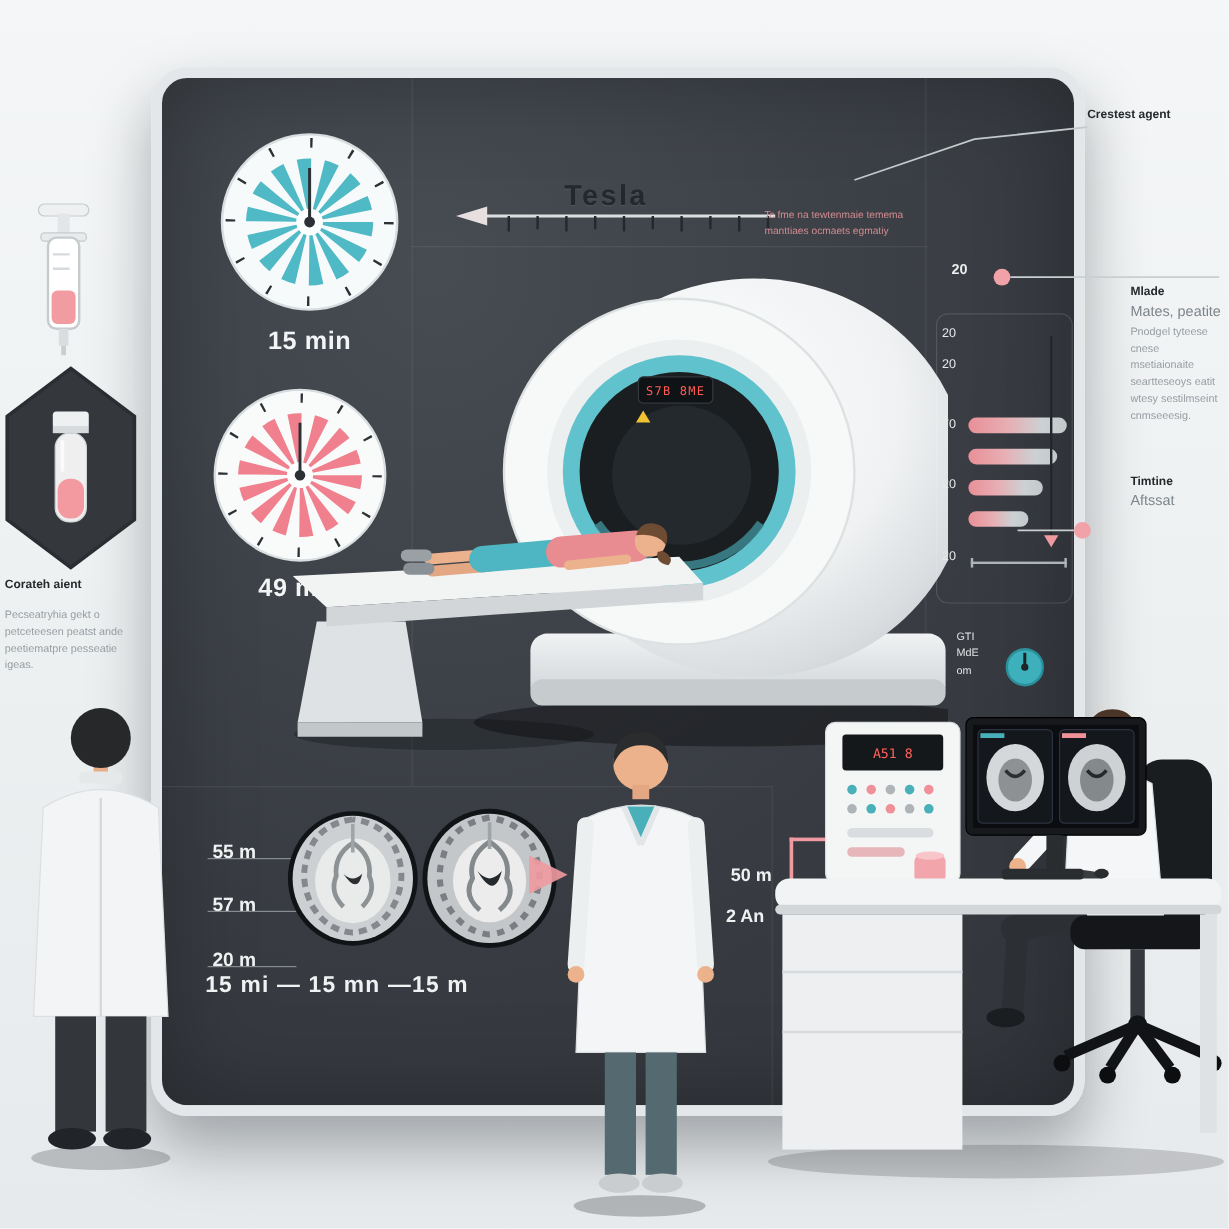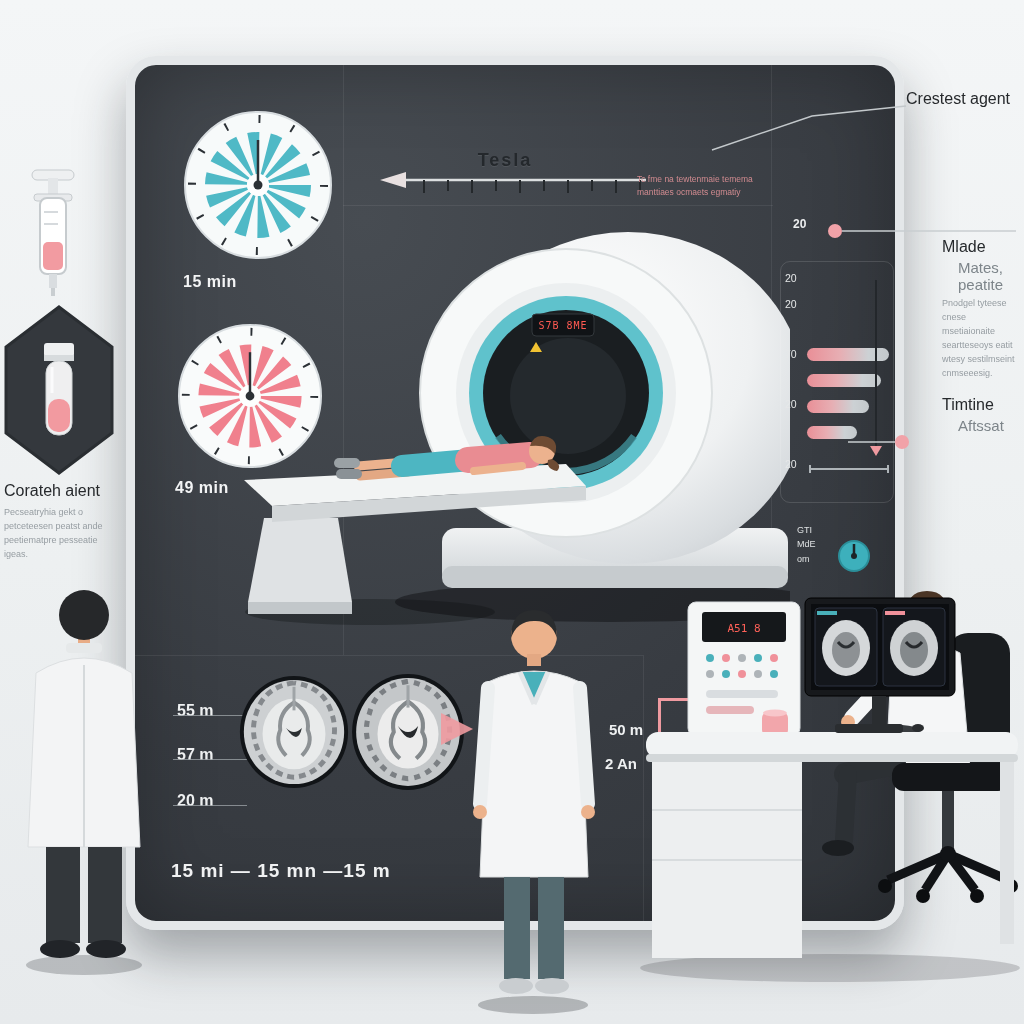--- a/index.html
+++ b/index.html
@@ -6,46 +6,46 @@
   body{font-family:"Liberation Sans", sans-serif;}
   .scene{position:relative;width:1024px;height:1024px;overflow:hidden;
     background:linear-gradient(180deg,#f4f6f7 0%,#edf0f1 55%,#e7eaec 100%);}
   .abs{position:absolute;}
   
   .panel{left:126px;top:56px;width:760px;height:856px;
     background:radial-gradient(120% 120% at 30% 18%,#474c52 0%,#383c42 55%,#2f3338 100%);
     border:9px solid #e4e7e9;border-radius:30px;
     box-shadow:0 26px 50px rgba(30,35,40,.35), inset 0 0 80px rgba(0,0,0,.28);}
   .divider{background:rgba(255,255,255,.07);}
-  .tesla{font-size:18px;font-weight:600;letter-spacing:2px;color:#24282c;
+  .tesla{font-size:24px;font-weight:600;letter-spacing:2px;color:#24282c;
     text-shadow:0 1px 0 rgba(255,255,255,.08);}
   .panel-note{width:152px;font-size:8.5px;line-height:1.55;color:#d18b90;margin-top:12px;}
-  .clock-label{width:150px;text-align:left;font-size:16px;font-weight:700;
+  .clock-label{width:150px;text-align:center;font-size:21px;font-weight:700;
     color:#f3f4f5;letter-spacing:.5px;}
   .chart-box{width:112px;height:240px;border:1px solid rgba(255,255,255,.13);border-radius:10px;}
   .chart-ylabel{font-size:10.5px;color:#e6e8e9;}
   .bar{height:13px;border-radius:7px;
     background:linear-gradient(90deg,#e98f97 0%,#e7aeb3 40%,#ccd1d4 75%,#c3c8cb 100%);}
   .vline{width:2px;background:#23272b;}
   .axis{height:2px;background:#aeb4b8;}
   .axis:before,.axis:after{content:"";position:absolute;top:-3px;width:2px;height:8px;background:#aeb4b8;}
   .axis:before{left:0}.axis:after{right:0}
   .arrow-down{width:0;height:0;border-left:6px solid transparent;border-right:6px solid transparent;
     border-top:10px solid #ef9aa0;}
   .arrow-right{width:0;height:0;border-top:16px solid transparent;border-bottom:16px solid transparent;
     border-left:32px solid #ef9aa0;opacity:.9;}
   .gauge-text{font-size:9px;line-height:1.6;color:#dfe2e3;}
   .trow{font-size:16px;font-weight:600;color:#eef0f1;margin-top:11px;}
   .tline{height:1px;background:#9aa0a4;opacity:.8;}
   .tfooter{font-size:19px;font-weight:600;color:#f0f1f2;letter-spacing:1px;white-space:nowrap;}
   .measure{font-size:15px;font-weight:600;color:#eef0f1;}
   .pinkline{background:#ef9aa0;}
   .dot-label{font-size:12px;font-weight:700;color:#eceeef;}
-  .note-title{font-size:16px;font-weight:400;color:#26292c;}
-  .note-sub{font-size:15px;color:#7d858a;margin-top:3px;margin-left:16px;}
+  .note-title{font-size:10px;font-weight:700;color:#26292c;}
+  .note-sub{font-size:12px;color:#7d858a;margin-top:3px;}
   .note-body{font-size:9px;color:#969da2;line-height:1.55;margin-top:4px;}
 </style>
 </head>
 <body>
 
 <div class="scene">
 
   <div class="abs panel">
 
     <div class="abs divider" style="left:208px;top:0;width:1px;height:590px"></div>
@@ -166,21 +166,21 @@
       <line x1="17" y1="17" x2="17" y2="5" stroke="#1d2528" stroke-width="2.5"></line>
       <circle cx="17" cy="17" r="3" fill="#1d2528"></circle>
     </svg>
 
     <div class="abs trow" style="left:42px;top:626px">55 m</div>
     <div class="abs tline" style="left:38px;top:650px;width:74px"></div>
     <div class="abs trow" style="left:42px;top:670px">57 m</div>
     <div class="abs tline" style="left:38px;top:694px;width:74px"></div>
     <div class="abs trow" style="left:42px;top:716px">20 m</div>
     <div class="abs tline" style="left:38px;top:740px;width:74px"></div>
-    <div class="abs tfooter" style="left:36px;top:795px">15 mi —  15 mn —15 m</div>
+    <div class="abs tfooter" style="left:36px;top:746px">15 mi —  15 mn —15 m</div>
 
     <svg class="abs" style="left:100px;top:608px" width="118" height="118" viewBox="0 0 120 120">
       <ellipse cx="60" cy="60" rx="55" ry="57" fill="#111417"></ellipse>
       <ellipse cx="60" cy="60" rx="51" ry="53" fill="#cdd0d2"></ellipse>
       <path d="M60 10 Q30 14 22 40 Q14 62 26 84 Q38 104 60 106 Q82 104 94 84 Q106 62 98 40 Q90 14 60 10" fill="none" stroke="#85898d" stroke-width="5" stroke-dasharray="7 5"></path>
       <ellipse cx="60" cy="62" rx="32" ry="36" fill="#e9ebeb"></ellipse>
       <path d="M60 30 Q44 40 46 58 Q40 72 52 84 M60 30 Q76 40 74 58 Q80 72 68 84" stroke="#8d9295" stroke-width="4" fill="none"></path>
       <path d="M52 56 Q60 64 68 56 Q64 74 52 56" fill="#2b2f32"></path>
       <line x1="60" y1="14" x2="60" y2="38" stroke="#9fa4a7" stroke-width="3"></line>
     </svg>

